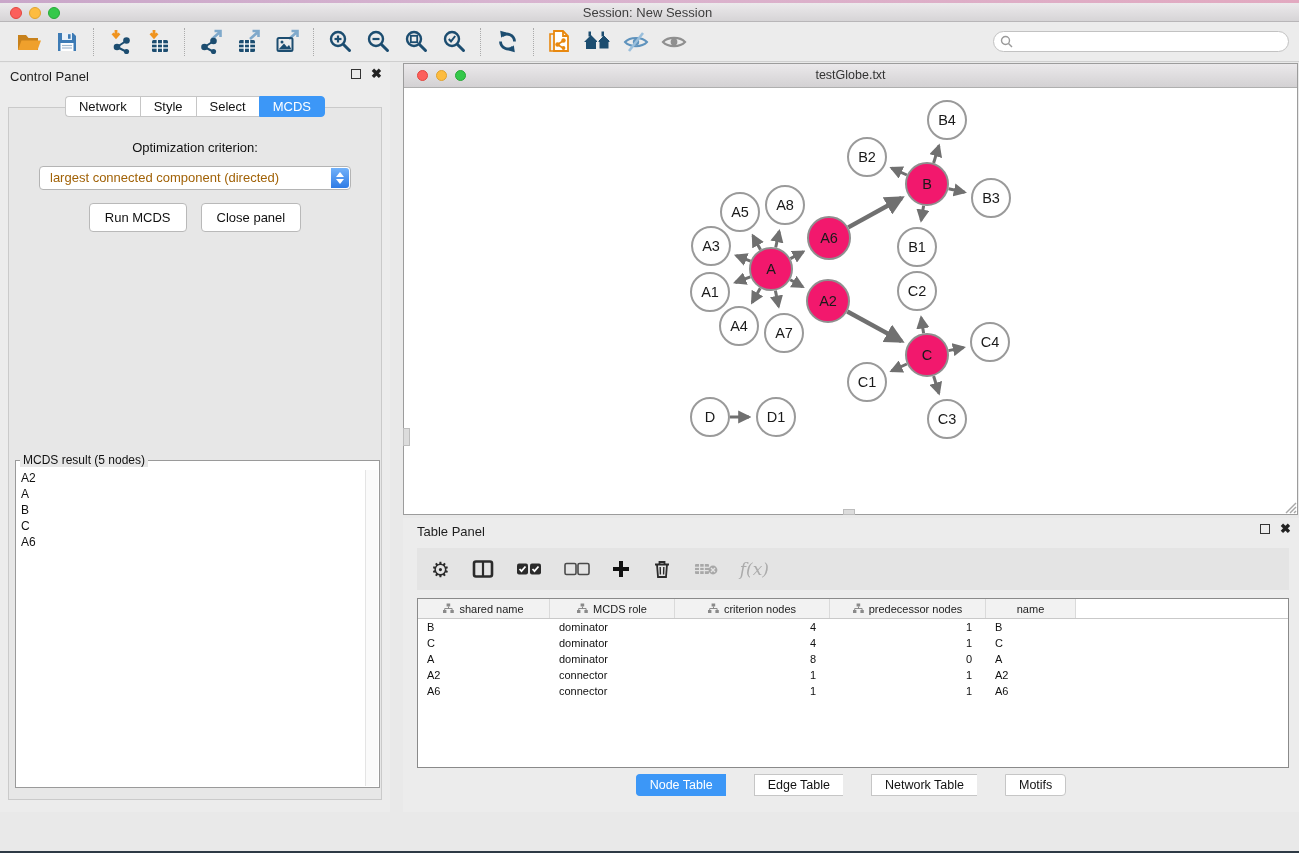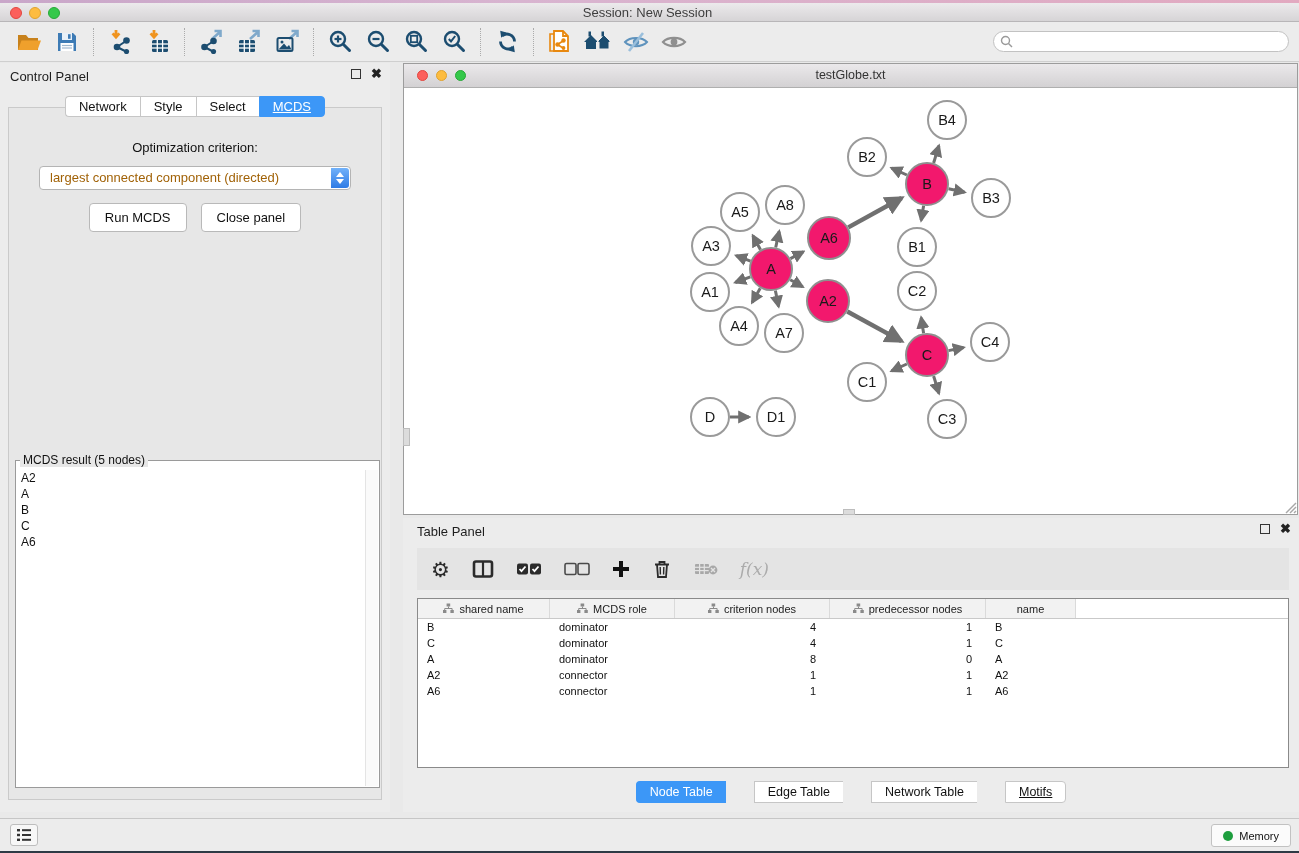--- a/index.html
+++ b/index.html
@@ -46,21 +46,21 @@
   .panel-title { position:absolute; left:10px; top:6px; font-size:13px; color:#1E1E1E; }
   .win-ctrls { position:absolute; right:8px; top:6px; display:flex; gap:10px; align-items:center; }
   .float-box { width:10px; height:10px; border:1.5px solid #333; background:transparent; }
   .close-x { font-size:13px; font-weight:bold; color:#222; line-height:10px; }
 
   .seg-tabs { display:flex; justify-content:center; }
   .cp-tabs-row { position:absolute; left:0; right:0; top:33px; z-index:3; }
   .seg-tab { height:21px; line-height:20px; padding:0 13px; font-size:13px; color:#111;
     background:#FFF; border:1px solid #C6C6C6; border-right:none; cursor:default; }
   .seg-tab:first-child { border-radius:4px 0 0 4px; }
-  .seg-tab:last-child { border-right:1px solid #C6C6C6; border-radius:0 4px 4px 0;text-decoration:underline; }
+  .seg-tab:last-child { border-right:1px solid #C6C6C6; border-radius:0 4px 4px 0; }
   .seg-tab.active { background:#3C97F7; border-color:#3C97F7; color:#FFF; }
 
   .cp-content { position:absolute; left:8px; right:8px; top:44px; bottom:12px;
     background:#E7E7E7; border:1px solid #CACACA; }
   .opt-label { margin-top:32px; text-align:center; font-size:13px; color:#111; }
   .dropdown { position:relative; width:312px; height:24px; margin:11px auto 0;
     background:#FFF; border:1px solid #B4B4B4; border-radius:4px; cursor:default; }
   .dd-text { line-height:22px; padding-left:10px; font-size:13px; color:#a16207;
     white-space:nowrap; overflow:hidden; }
   .dd-spin { position:absolute; right:1px; top:1px; bottom:1px; width:18px;
@@ -111,21 +111,21 @@
     background:#FFF; border:1px solid #8A8A8A; overflow:hidden; }
   .thead { display:flex; height:20px; background:#F2F2F2; border-bottom:1px solid #C9C9C9; }
   .th { display:flex; align-items:center; justify-content:center; gap:5px;
     font-size:11px; color:#222; border-right:1px solid #DADADA; height:100%; }
   .th.filler { flex:1; border-right:none; background:#FFF; }
   .tr { display:flex; height:16px; align-items:center; font-size:11px; color:#111; cursor:default; }
   .td { height:100%; display:flex; align-items:center; }
   .td.left { justify-content:flex-start; padding-left:9px; }
   .td.right { justify-content:flex-end; padding-right:14px; }
 
-  .tp-tabs-row { position:absolute; left:0; right:0; bottom:9px;gap:28px; }
+  .tp-tabs-row { position:absolute; left:0; right:0; bottom:16px;gap:28px; }
   .tp-tabs-row .seg-tab { height:22px; line-height:21px; font-size:12.5px; }
 
   
   .statusbar { position:absolute; left:0; top:818px; width:1299px; height:33px;
     background:#ECECEC; border-top:1px solid #C6C6C6; }
   .list-btn { position:absolute; left:10px; top:5px; width:28px; height:22px;
     background:#F7F7F7; border:1px solid #BDBDBD; border-radius:3px;
     display:flex; align-items:center; justify-content:center; }
   .memory-btn { position:absolute; right:8px; top:5px; height:23px; padding:0 11px;
     background:#FBFBFB; border:1px solid #C2C2C2; border-radius:3px;
@@ -590,35 +590,15 @@
         </div>
     </div>
     <div class="seg-tabs tp-tabs-row" id="table-tabs">
         <div class="seg-tab active">Node Table</div>
         <div class="seg-tab">Edge Table</div>
         <div class="seg-tab">Network Table</div>
         <div class="seg-tab">Motifs</div>
       </div>
   </div>
 
-  <div class="statusbar">
-    <div class="list-btn">
-      <svg width="16" height="14" viewBox="0 0 16 14">
-        <g fill="#333">
-          <rect x="1" y="1" width="3" height="2.4"></rect>
-            <rect x="1" y="5.8" width="3" height="2.4"></rect>
-            <rect x="1" y="10.6" width="3" height="2.4"></rect>
-        </g>
-        <g stroke="#333" stroke-width="2">
-          <line x1="6" y1="2.2" x2="15" y2="2.2"></line>
-            <line x1="6" y1="7" x2="15" y2="7"></line>
-            <line x1="6" y1="11.8" x2="15" y2="11.8"></line>
-        </g>
-      </svg>
-    </div>
-    <div class="memory-btn">
-      <span class="mem-dot"></span>
-      <span>Memory</span>
-    </div>
-  </div>
 
   <div class="wall-bottom"></div>
 </div>
 
 </body></html>

